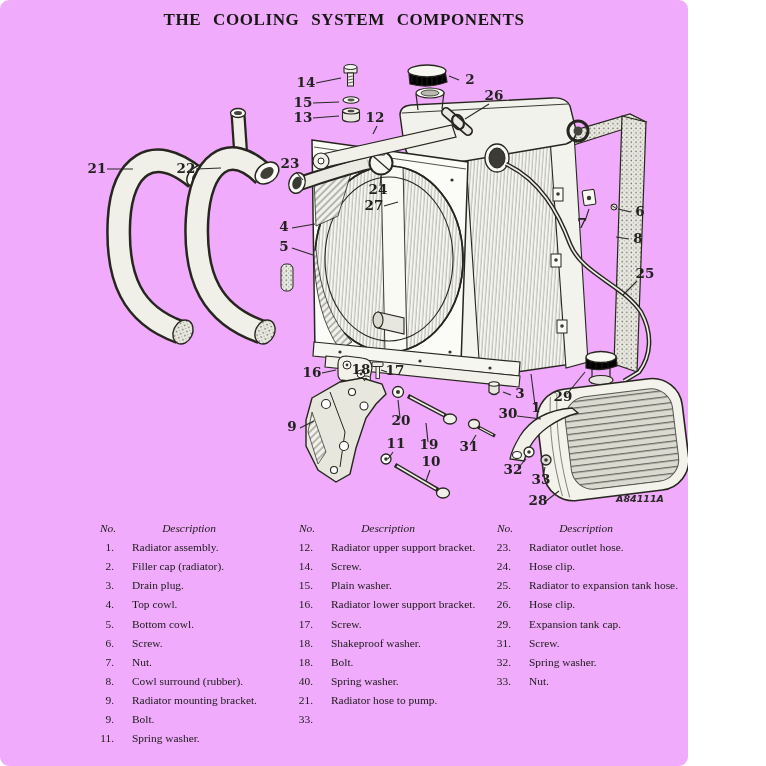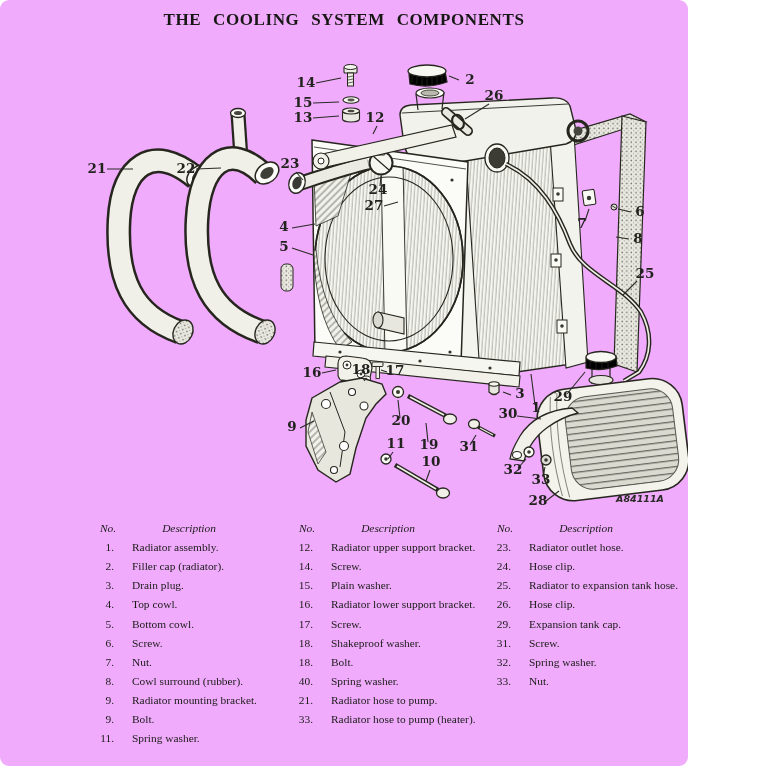--- a/index.html
+++ b/index.html
@@ -460,21 +460,20 @@
     <div class="row">
         <span class="no">40.</span>
         <span class="d">Spring washer.</span>
       </div>
     <div class="row">
         <span class="no">21.</span>
         <span class="d">Radiator hose to pump.</span>
       </div>
     <div class="row">
         <span class="no">33.</span>
-        <span class="d">Radiator hose to pump (heater).</span>
       </div>
   </div>
 
   <div class="col c3">
     <div class="hdr">
       <span class="h-no">No.</span>
       <span class="h-desc">Description</span>
     </div>
     <div class="row">
         <span class="no">23.</span>

